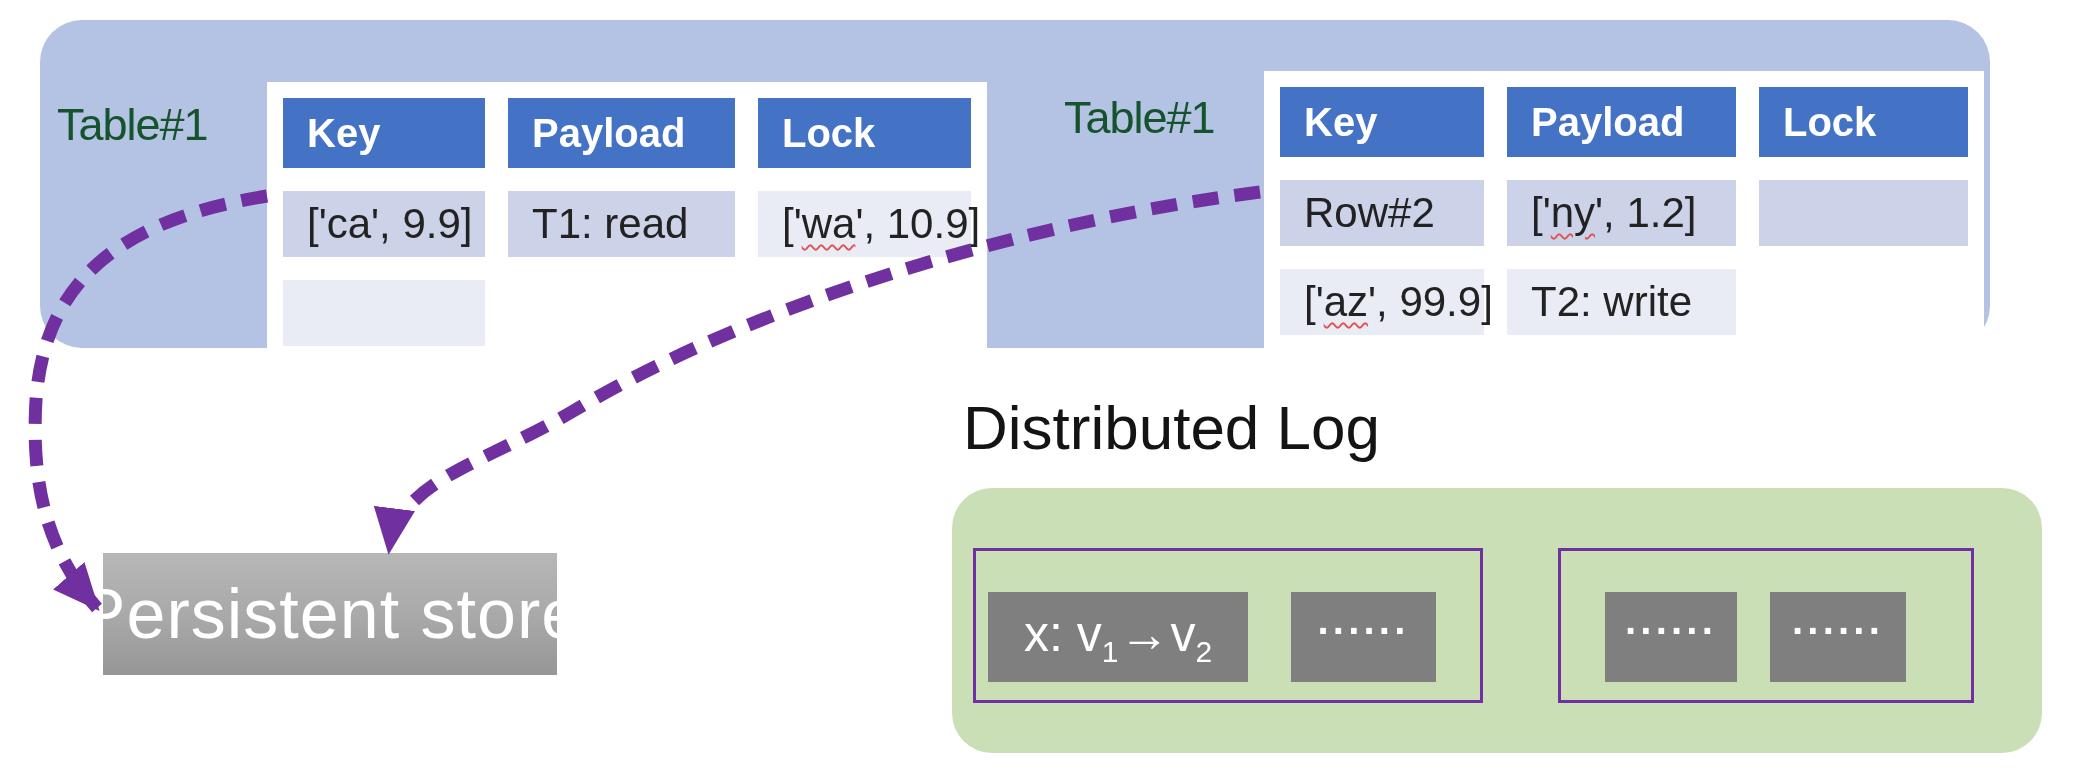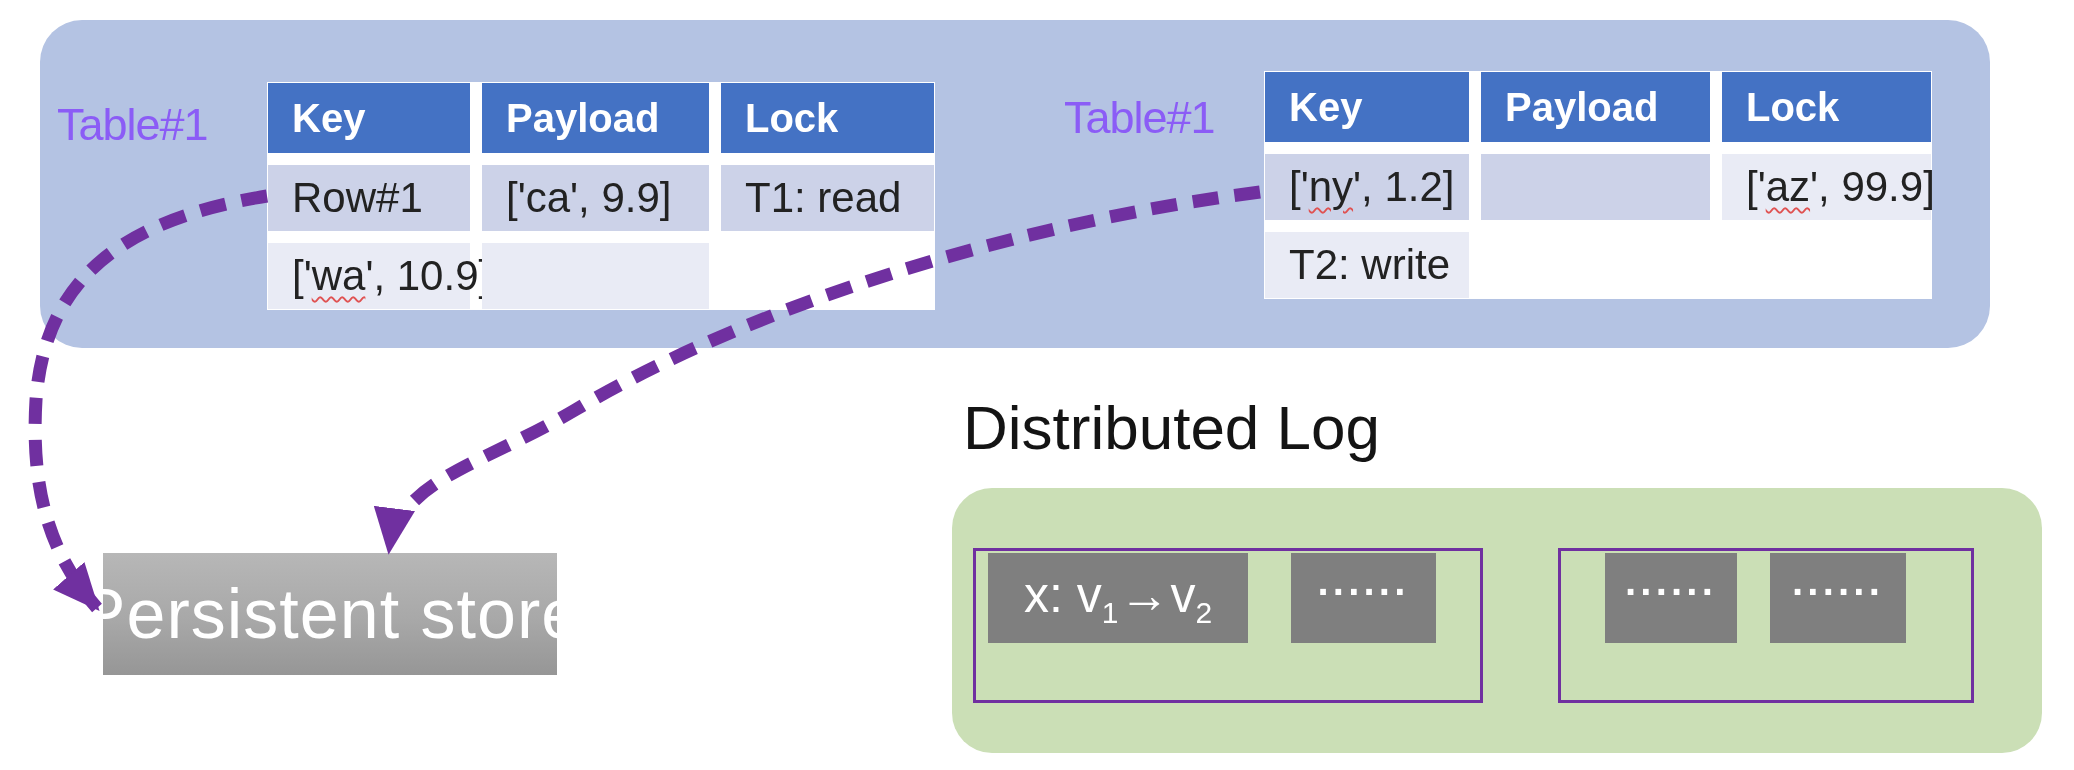--- a/index.html
+++ b/index.html
@@ -7,24 +7,24 @@
          font-family:"Liberation Sans","DejaVu Sans",sans-serif;}
 
   
   .mem-region{position:absolute;left:40px;top:20px;width:1950px;height:328px;
               background:#b4c3e3;border-radius:42px;}
 
   
   .dlog-panel{position:absolute;left:952px;top:488px;width:1090px;height:265px;
               background:#cbdfb6;border-radius:40px;}
 
-  .tbl-label{position:absolute;font-size:45px;color:#8b5cf6;letter-spacing:-1px;white-space:nowrap;}
+  .tbl-label{position:absolute;font-size:45px;color:#14532d;letter-spacing:-1px;white-space:nowrap;}
 
-  .ptable{position:absolute;background:#ffffff;padding:1px;display:grid;
-          grid-template-columns:202px 227px 213px;grid-template-rows:70px 66px 66px;gap:12px;}
+  .ptable{position:absolute;background:#ffffff;padding:16px;display:grid;
+          grid-template-columns:202px 227px 213px;grid-template-rows:70px 66px 66px;gap:23px;}
   .ptable2{grid-template-columns:204px 229px 209px;}
   .cell{display:flex;align-items:center;padding-left:24px;font-size:42px;color:#222222;
         white-space:nowrap;overflow:visible;}
   .cell.head{background:#4472c4;color:#ffffff;font-weight:bold;font-size:40px;}
   .cell.band-a{background:#ccd2e8;}
   .cell.band-b{background:#e9ebf5;}
   .cell span{white-space:pre;}
   .sq{text-decoration:underline wavy #e05252;text-decoration-thickness:2px;text-underline-offset:6px;}
 
   .store{position:absolute;left:103px;top:553px;width:454px;height:122px;
@@ -32,21 +32,21 @@
          display:flex;align-items:center;justify-content:center;}
   .store-text{color:#ffffff;font-size:70px;letter-spacing:1px;white-space:nowrap;}
 
   .dlog-title{position:absolute;left:963px;top:392px;font-size:62px;font-weight:300;
               color:#141414;white-space:nowrap;}
 
   .seg{position:absolute;top:548px;height:155px;border:3px solid #7030a0;box-sizing:border-box;}
   .seg1{left:973px;width:510px;}
   .seg2{left:1558px;width:416px;}
 
-  .log-entry{position:absolute;top:553px;height:90px;background:#7f7f7f;color:#ffffff;
+  .log-entry{position:absolute;top:592px;height:90px;background:#7f7f7f;color:#ffffff;
              display:flex;align-items:center;justify-content:center;}
   .rec{left:988px;width:260px;font-size:50px;}
   .rec sub{font-size:60%;}
   .rec .arr{font-weight:bold;margin:0 1px;}
   .dots1{left:1291px;width:145px;}
   .dots2{left:1605px;width:132px;}
   .dots3{left:1770px;width:136px;}
   .dots-text{font-size:40px;font-weight:bold;letter-spacing:2px;line-height:1;
              transform:translateY(-6px);}
 
@@ -59,21 +59,20 @@
 
   <div class="mem-region"></div>
 
   <div class="tbl-label" style="left:57px;top:99px">Table#1</div>
 
   <div class="ptable" style="left:267px;top:82px">
     <div class="cell head">Key</div>
     <div class="cell head">Payload</div>
     <div class="cell head">Lock</div>
 
-    <div class="cell band-a">Row#1</div>
     <div class="cell band-a">
         <span>['</span>
         <span>ca</span>
         <span>', 9.9]</span>
       </div>
     <div class="cell band-a">T1: read</div>
 
     <div class="cell band-b">
         <span>['</span>
         <span class="sq">wa</span>
@@ -82,20 +81,21 @@
     <div class="cell band-b"></div>
   </div>
 
   <div class="tbl-label" style="left:1064px;top:92px">Table#1</div>
 
   <div class="ptable ptable2" style="left:1264px;top:71px">
     <div class="cell head">Key</div>
     <div class="cell head">Payload</div>
     <div class="cell head">Lock</div>
 
+    <div class="cell band-a">Row#2</div>
     <div class="cell band-a">
         <span>['</span>
         <span class="sq">ny</span>
         <span>', 1.2]</span>
       </div>
     <div class="cell band-a"></div>
 
     <div class="cell band-b">
         <span>['</span>
         <span class="sq">az</span>

